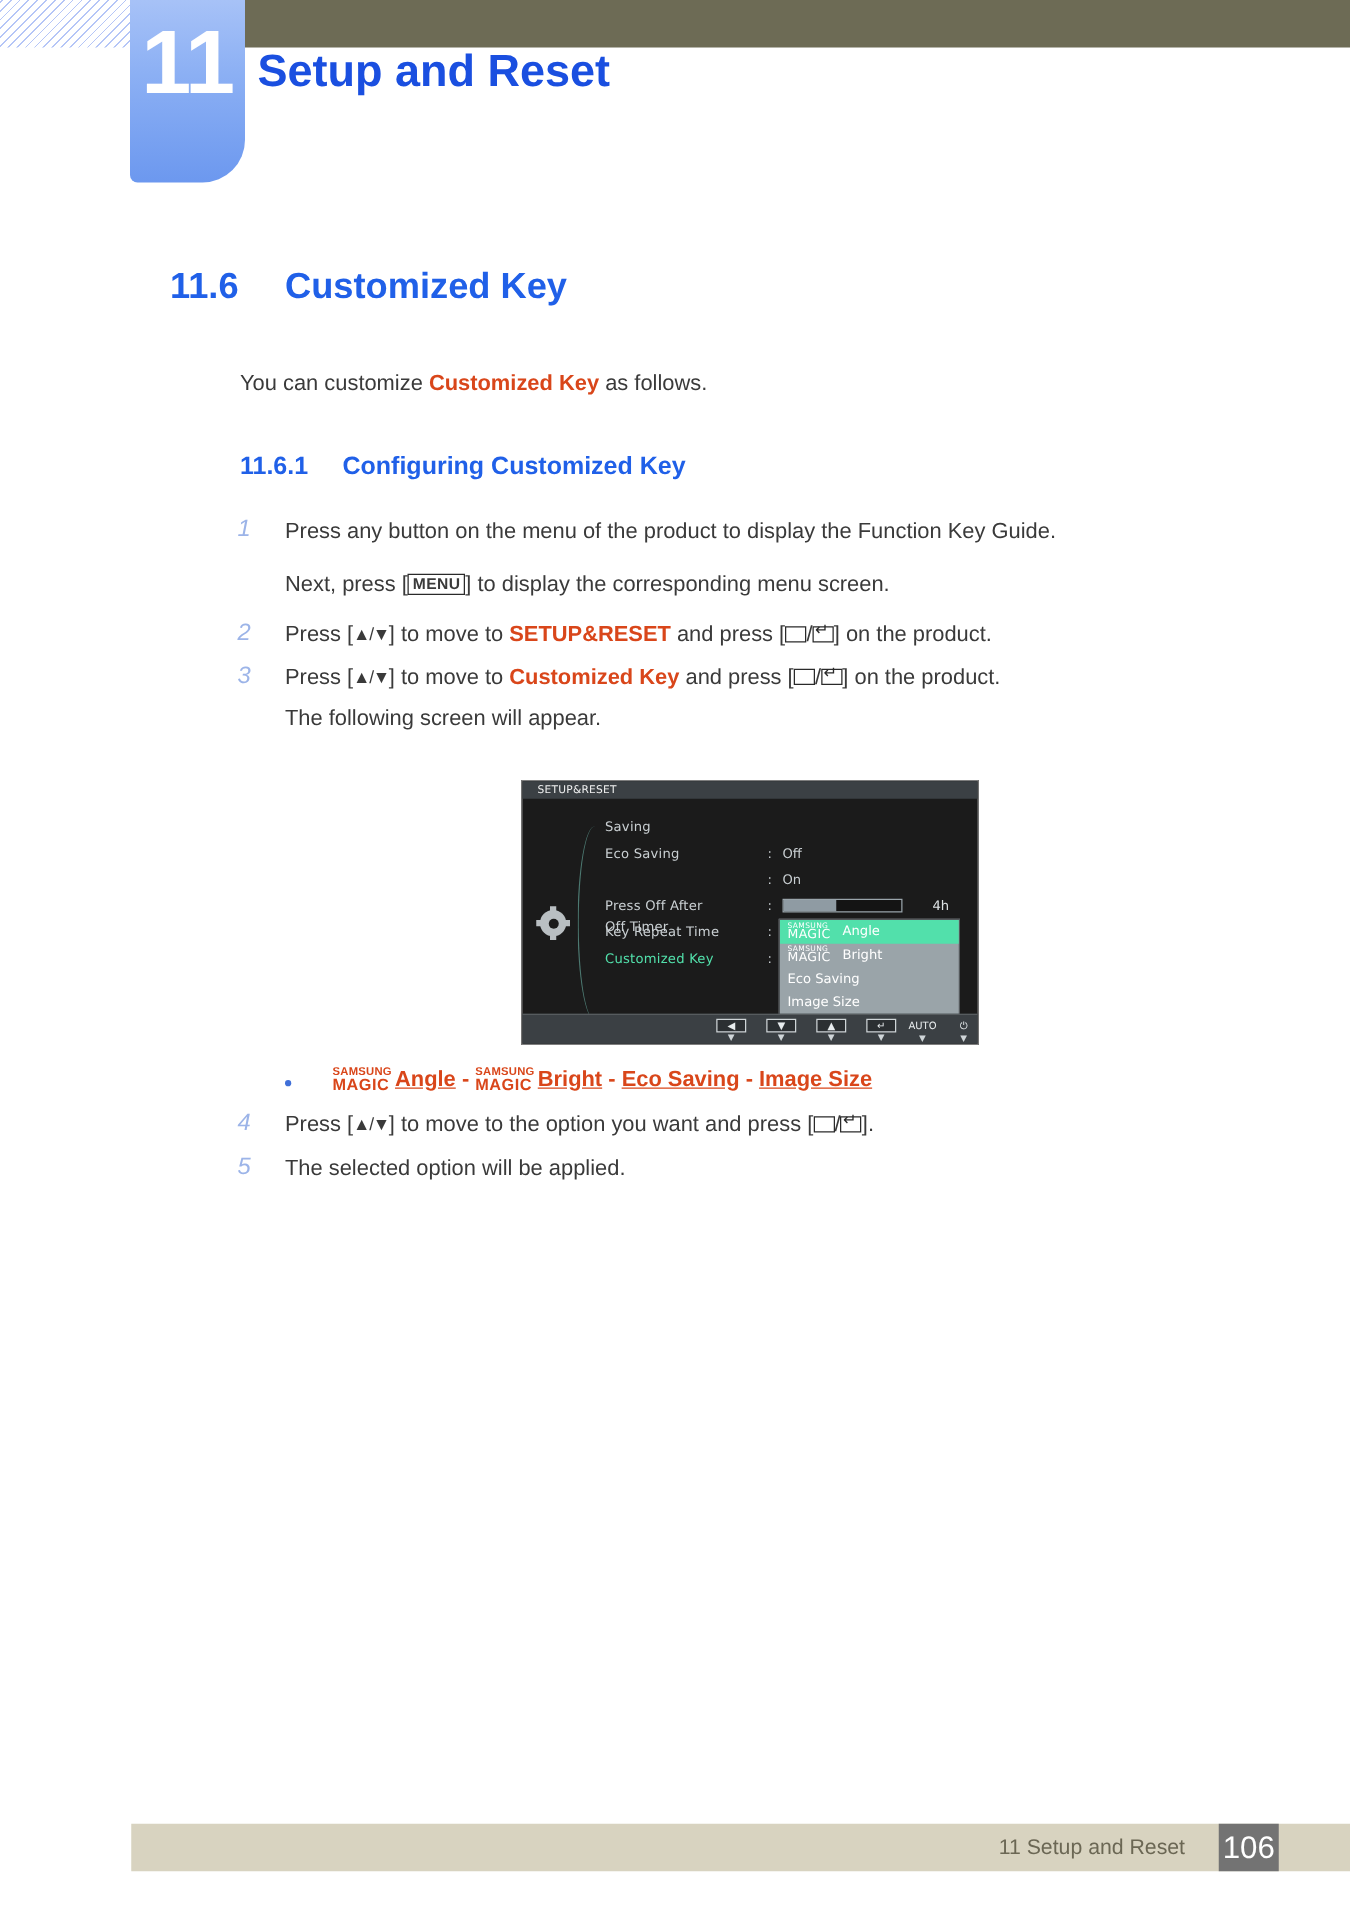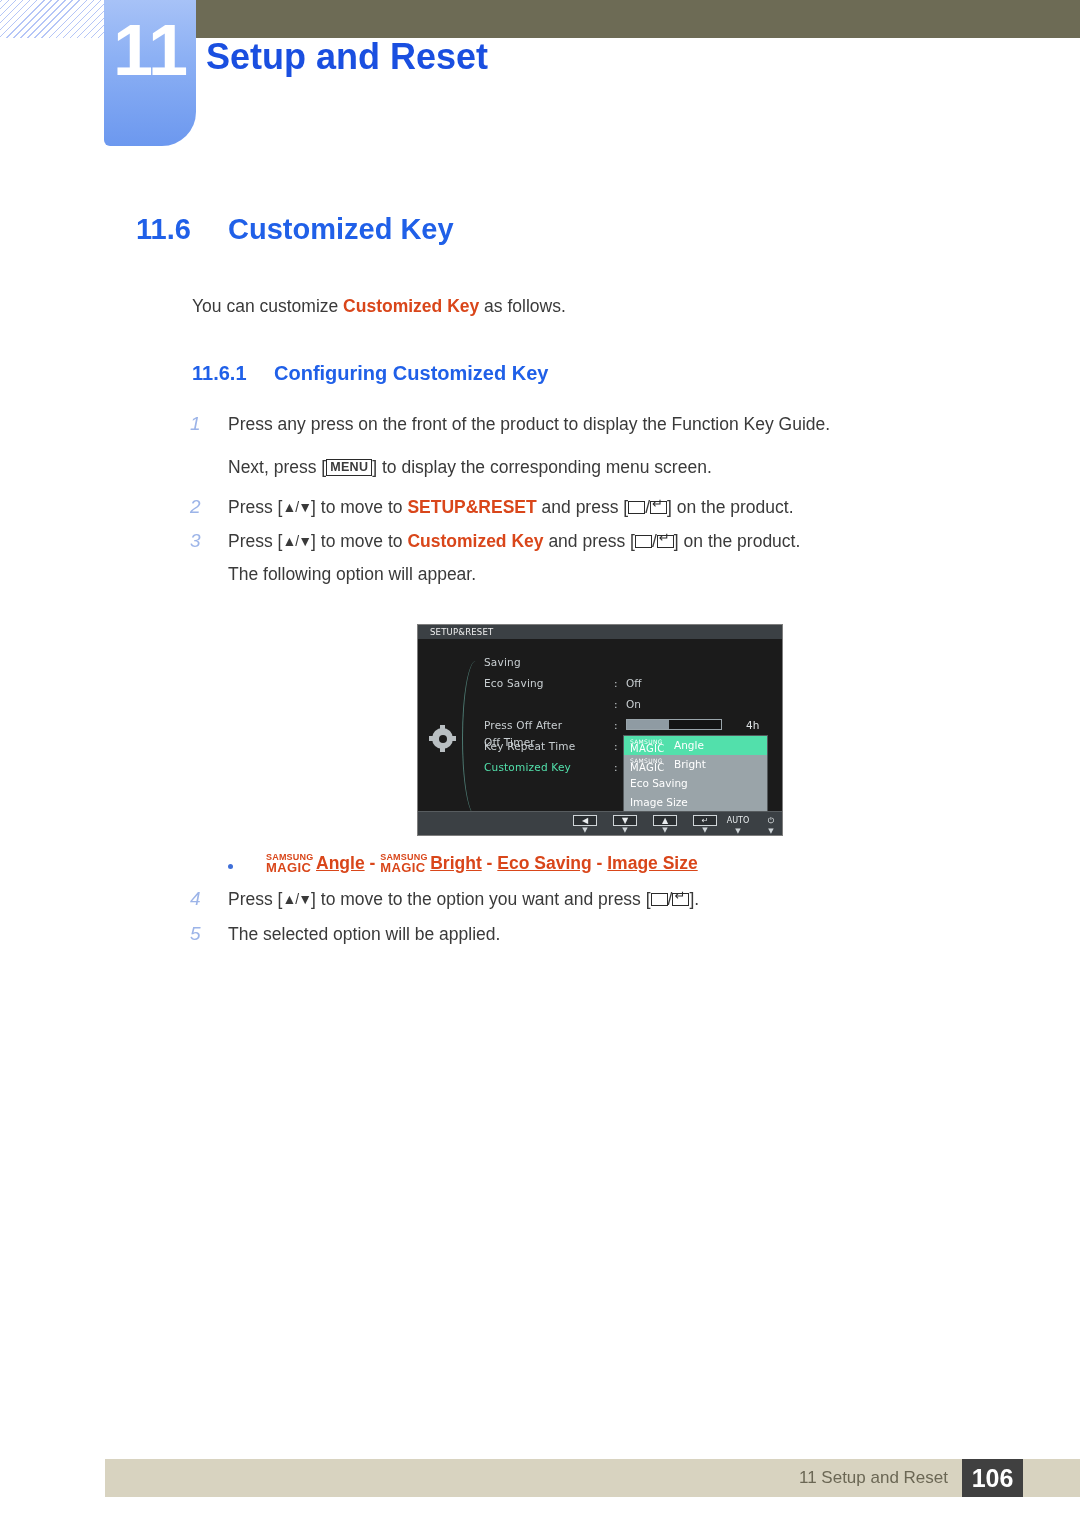--- a/index.html
+++ b/index.html
@@ -371,25 +371,25 @@
   .footer-text {
     position: absolute;
     right: 132px; bottom: 39px;
     font-size: 17px;
     color: #6b6754;
     line-height: 20px;
   }
   .footer-page {
     position: absolute;
     right: 57px; bottom: 30px;
-    width: 61px; height: 38px;
-    background: #404040;
+    width: 48px; height: 38px;
+    background: #737373;
     color: #ffffff;
     font-size: 25px;
-    font-weight: bold;
+    font-weight: normal;
     line-height: 38px;
     text-align: center;
   }
 </style>
 </head>
 <body>
 
 <div class="hatch"></div>
 <div class="olive-bar"></div>
 <div class="chap-tab">11</div>
@@ -402,38 +402,38 @@
 <div class="intro">
   <span>You can customize </span><span class="orange">Customized Key</span><span> as follows.</span>
 </div>
 
 <div class="subsec">
   <span class="num">11.6.1</span><span>Configuring Customized Key</span>
 </div>
 
 <div class="step" style="left:228px; top:414px;">
   <span class="n">1</span>
-  <span>Press any press on the front of the product to display the Function Key Guide.</span>
+  <span>Press any button on the menu of the product to display the Function Key Guide.</span>
 </div>
 
 <div class="cont" style="left:228px; top:457px;">
   <span>Next, press [</span><span class="kbox">MENU</span><span>] to display the corresponding menu screen.</span>
 </div>
 
 <div class="step" style="left:228px; top:497px;">
   <span class="n">2</span>
   <span>Press [</span><span class="kglyph">▲/▼</span><span>] to move to </span><span class="orange">SETUP&amp;RESET</span><span> and press [</span><span class="kicon src"></span><span>/</span><span class="kicon ret"></span><span>] on the product.</span>
 </div>
 
 <div class="step" style="left:228px; top:531px;">
   <span class="n">3</span>
   <span>Press [</span><span class="kglyph">▲/▼</span><span>] to move to </span><span class="orange">Customized Key</span><span> and press [</span><span class="kicon src"></span><span>/</span><span class="kicon ret"></span><span>] on the product.</span>
 </div>
 
-<div class="cont" style="left:228px; top:564px;">The following option will appear.</div>
+<div class="cont" style="left:228px; top:564px;">The following screen will appear.</div>
 
 <div class="osd">
 
   <div class="osd-title">SETUP&amp;RESET</div>
 
   <div class="osd-body">
 
     <div class="gear">
       <div class="gear-t" style="left:8px; top:-3px;"></div>
       <div class="gear-t" style="left:8px; top:19px;"></div>

